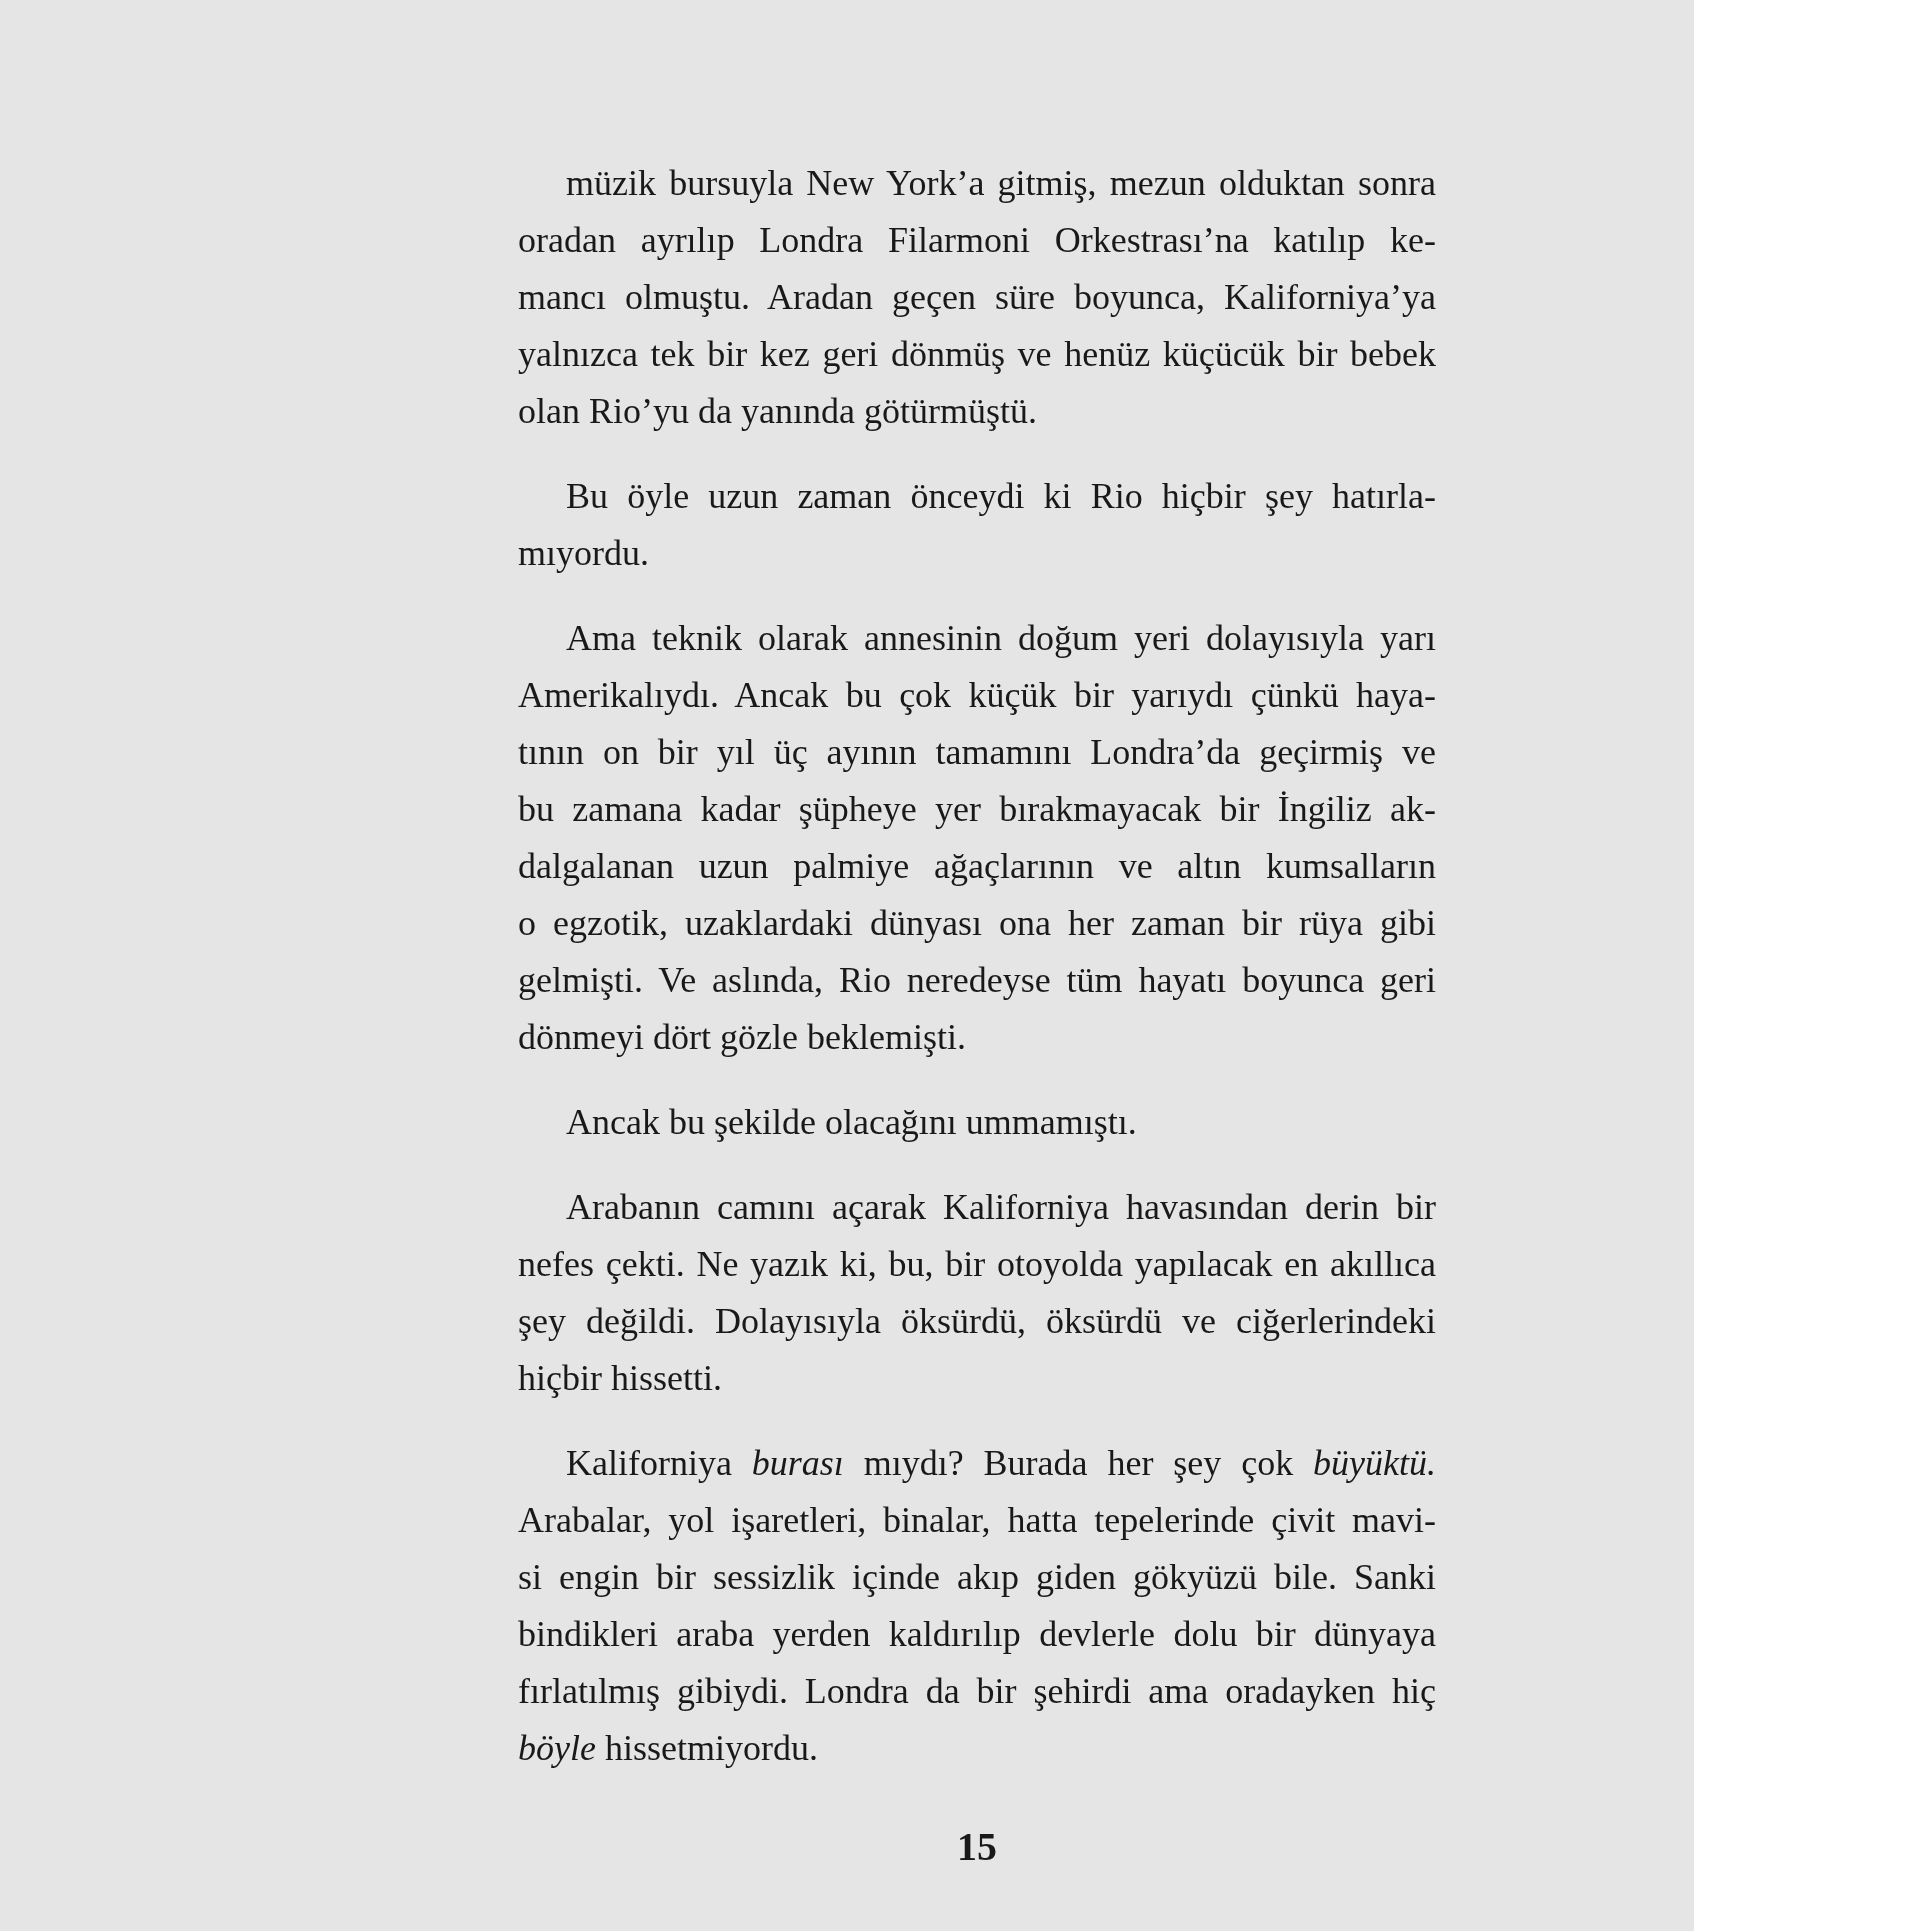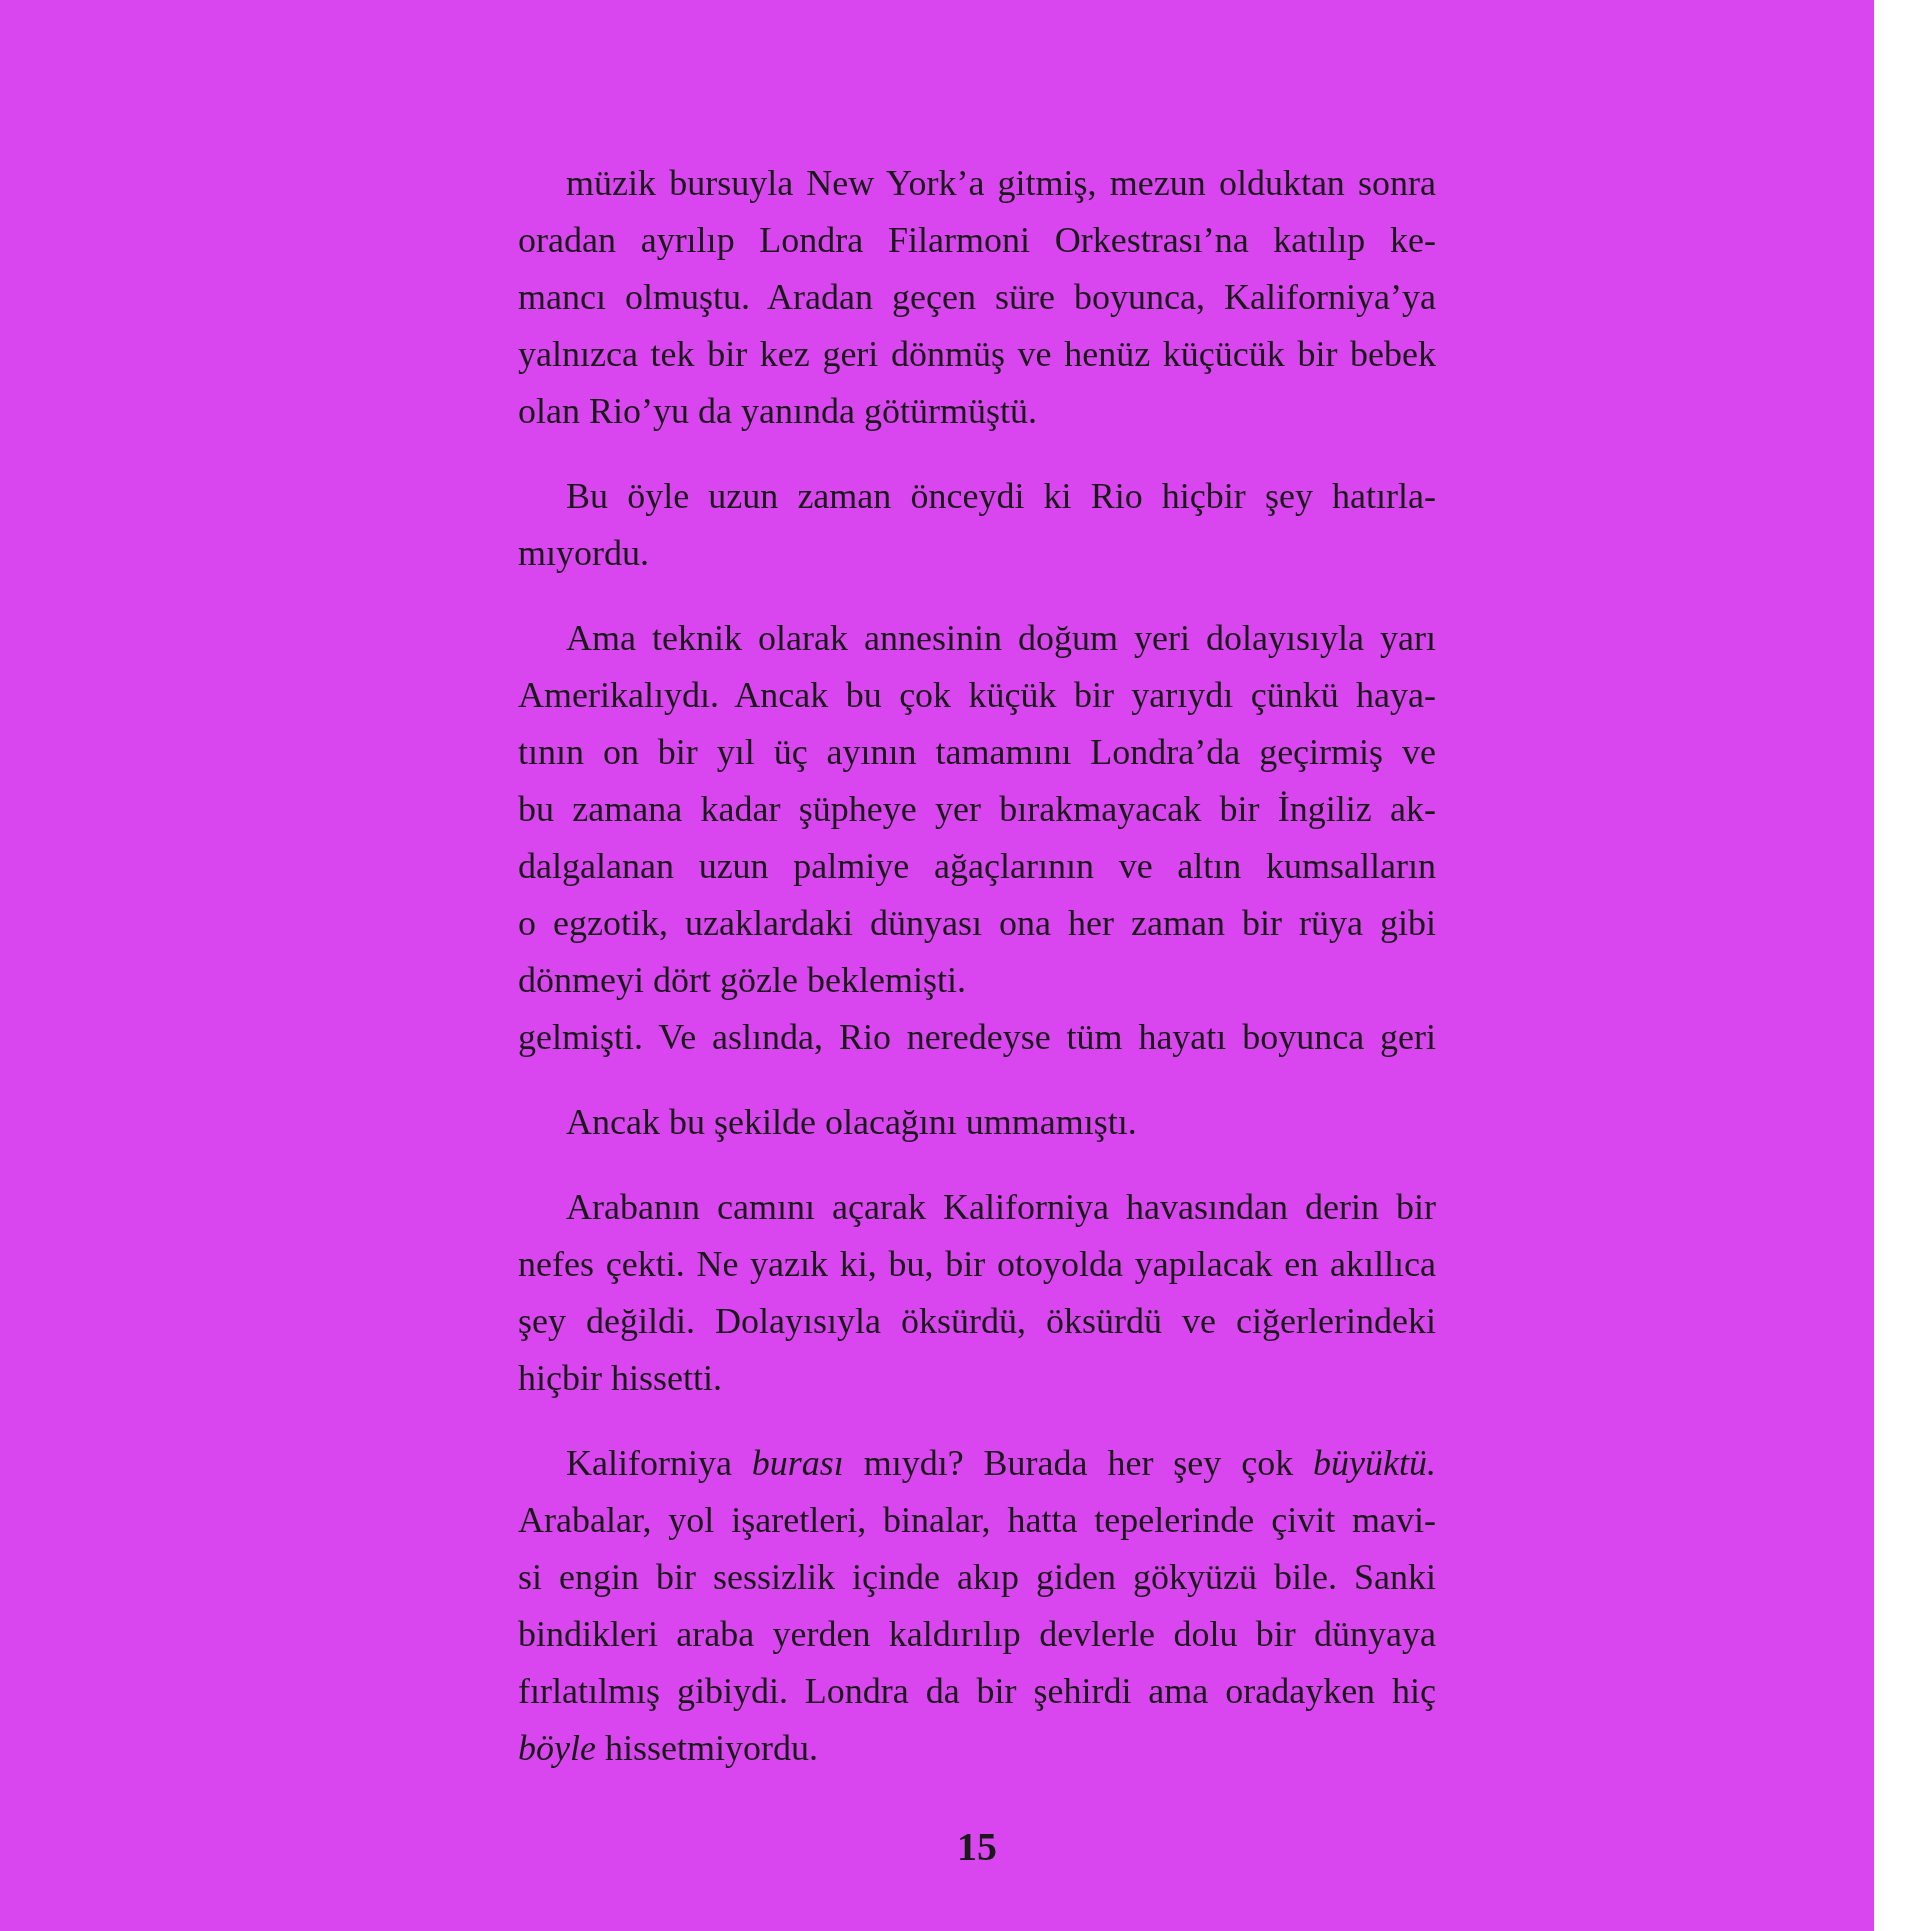--- a/index.html
+++ b/index.html
@@ -5,23 +5,23 @@
   html, body {
     margin: 0;
     padding: 0;
     width: 1931px;
     height: 1931px;
     overflow: hidden;
   }
   .page {
     position: absolute;
     left: 0; top: 0;
-    width: 1874px;
+    width: 1694px;
     height: 1931px;
-    background: #d946ef;
+    background: #e5e5e5;
   }
   .text-block {
     position: absolute;
     left: 518px;
     top: 155px;
     width: 918px;
   }
   .para { margin: 0; }
   .para + .para { margin-top: 28px; }
   .line {
@@ -69,22 +69,22 @@
         <div class="line first">Bu öyle uzun zaman önceydi ki Rio hiçbir şey hatırla-</div>
         <div class="line last">mıyordu.</div>
       </div>
       <div class="para">
         <div class="line first">Ama teknik olarak annesinin doğum yeri dolayısıyla yarı</div>
         <div class="line">Amerikalıydı. Ancak bu çok küçük bir yarıydı çünkü haya-</div>
         <div class="line">tının on bir yıl üç ayının tamamını Londra’da geçirmiş ve</div>
         <div class="line">bu zamana kadar şüpheye yer bırakmayacak bir İngiliz ak-</div>
         <div class="line">dalgalanan uzun palmiye ağaçlarının ve altın kumsalların</div>
         <div class="line">o egzotik, uzaklardaki dünyası ona her zaman bir rüya gibi</div>
+        <div class="line">gelmişti. Ve aslında, Rio neredeyse tüm hayatı boyunca geri</div>
         <div class="line last">dönmeyi dört gözle beklemişti.</div>
-        <div class="line">gelmişti. Ve aslında, Rio neredeyse tüm hayatı boyunca geri</div>
       </div>
       <div class="para">
         <div class="line first last">Ancak bu şekilde olacağını ummamıştı.</div>
       </div>
       <div class="para">
         <div class="line first">Arabanın camını açarak Kaliforniya havasından derin bir</div>
         <div class="line">nefes çekti. Ne yazık ki, bu, bir otoyolda yapılacak en akıllıca</div>
         <div class="line">şey değildi. Dolayısıyla öksürdü, öksürdü ve ciğerlerindeki</div>
         <div class="line last">hiçbir hissetti.</div>
       </div>

